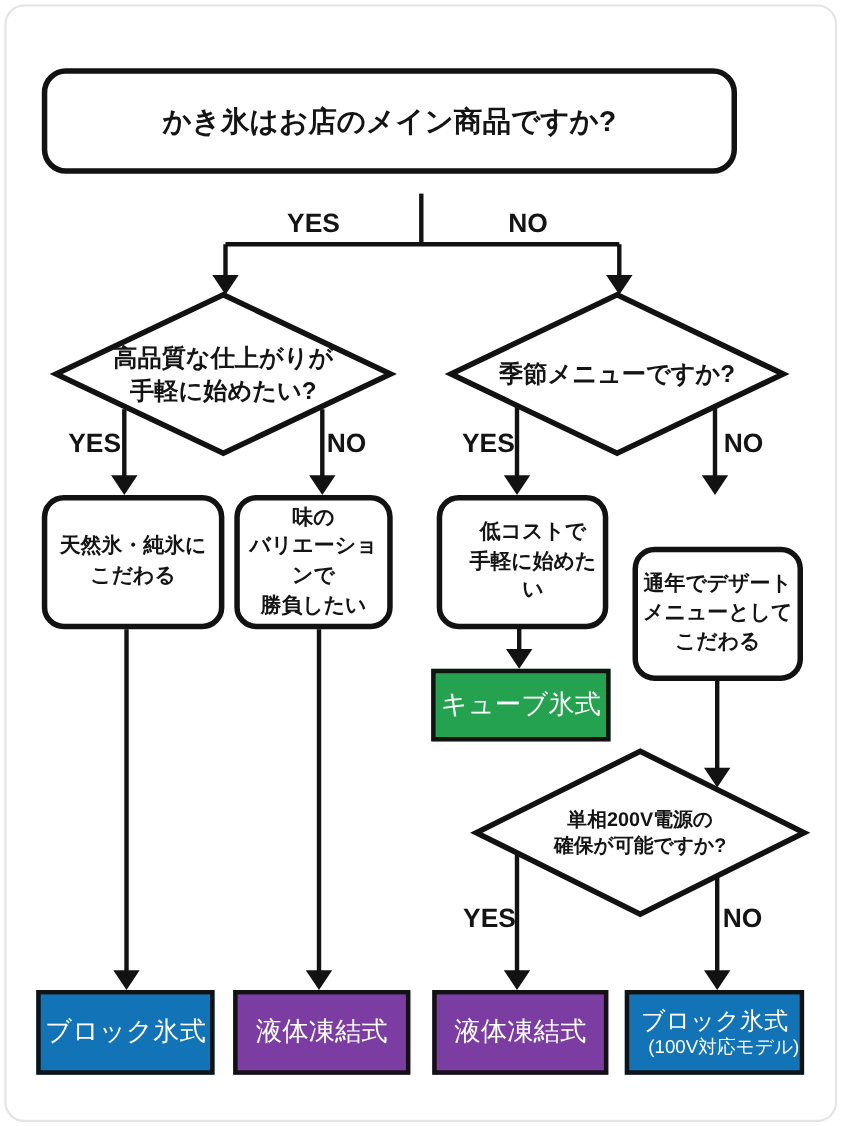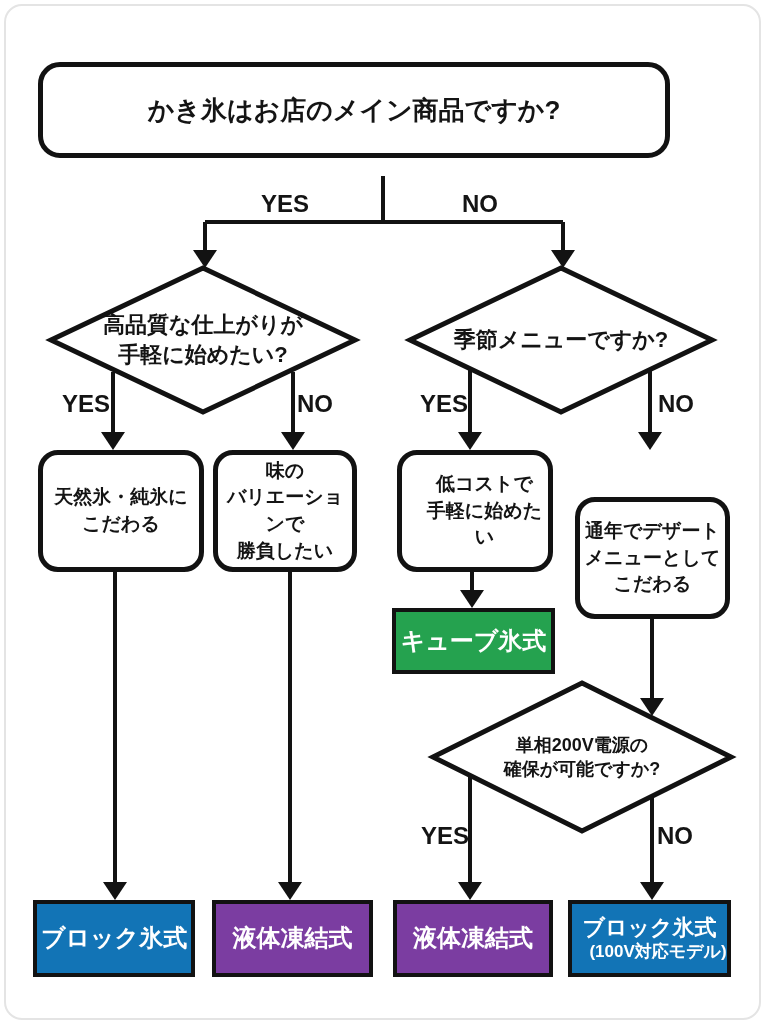--- a/index.html
+++ b/index.html
@@ -49,21 +49,21 @@
     top:450px;height:122px;
     border:5px solid #121212;border-radius:20px;
     background:#fff;
     box-sizing:border-box;
     font-size:19px;font-weight:bold;line-height:1.4;
   }
   .opt span{display:block;}
   .result{
     border:4px solid #121212;
     box-sizing:border-box;
-    color:#ffffff;font-weight:bold;
+    color:#ffffff;font-weight:normal;
     flex-direction:column;
   }
   .result span{display:block;line-height:1.2;}
   .result .sub{font-size:17px;margin-left:17px;}
   svg{position:absolute;left:0;top:0;}
 </style>
 </head>
 <body>
 
 <div class="stage">

